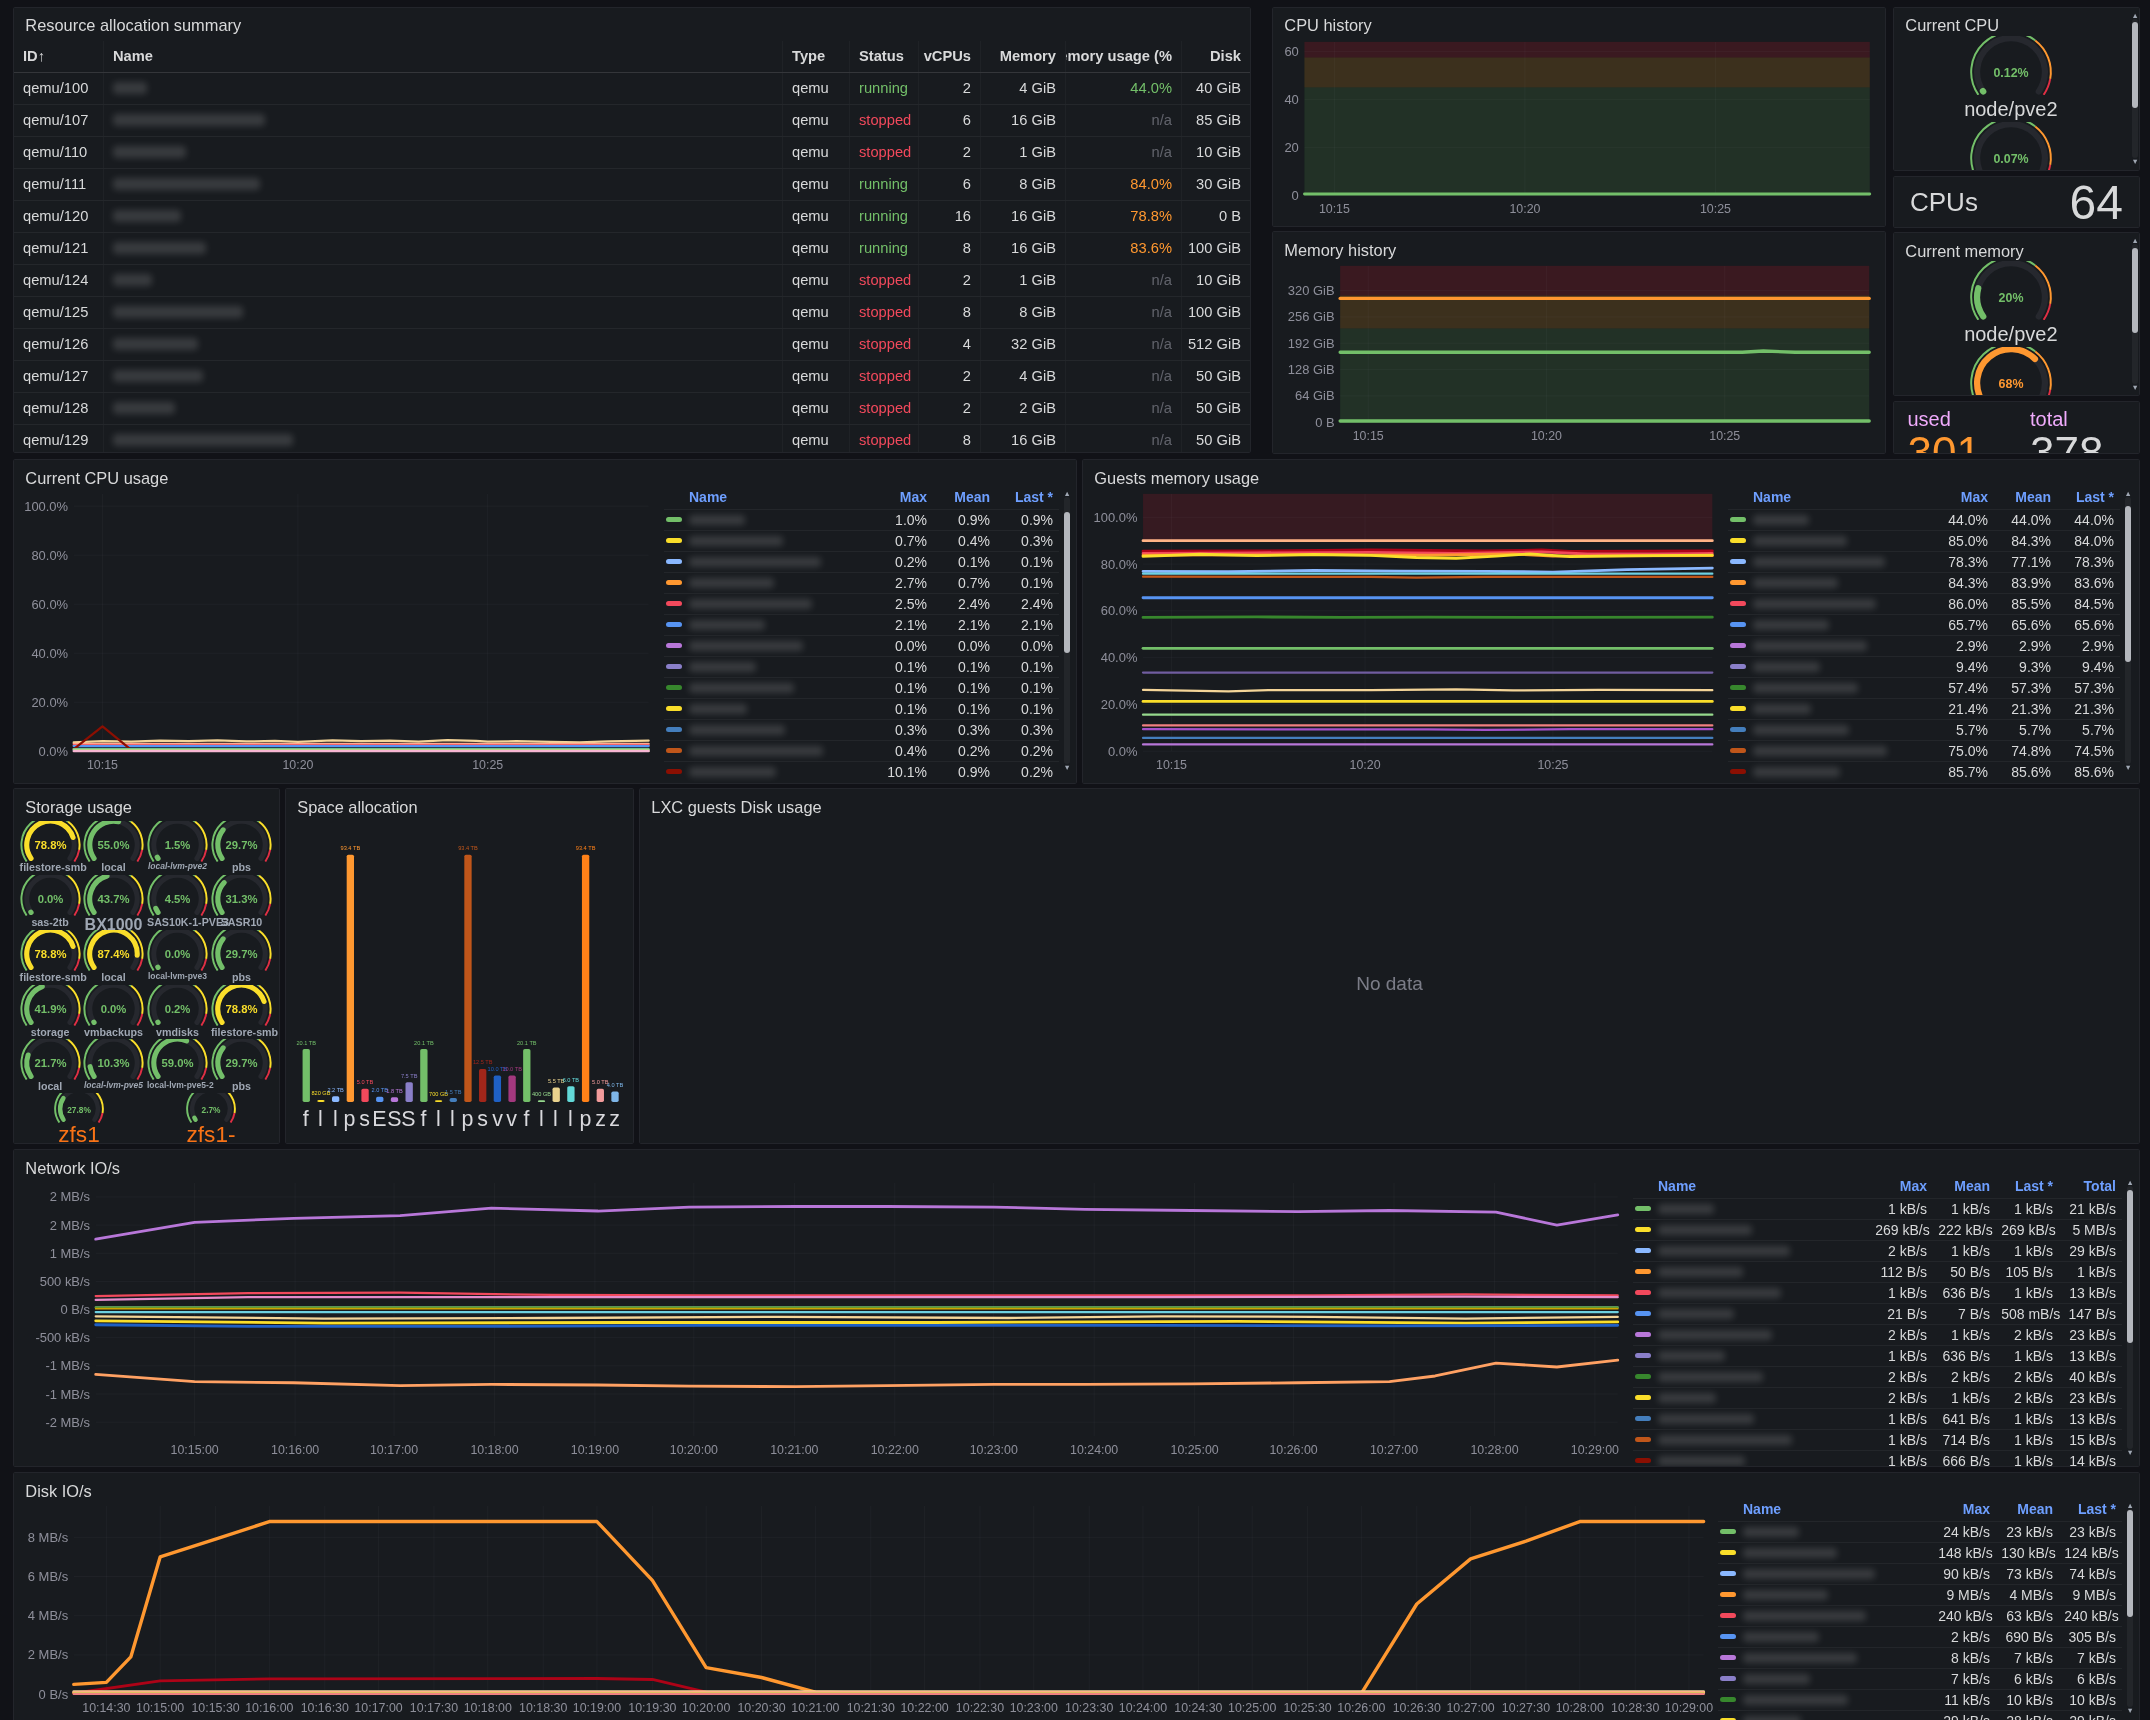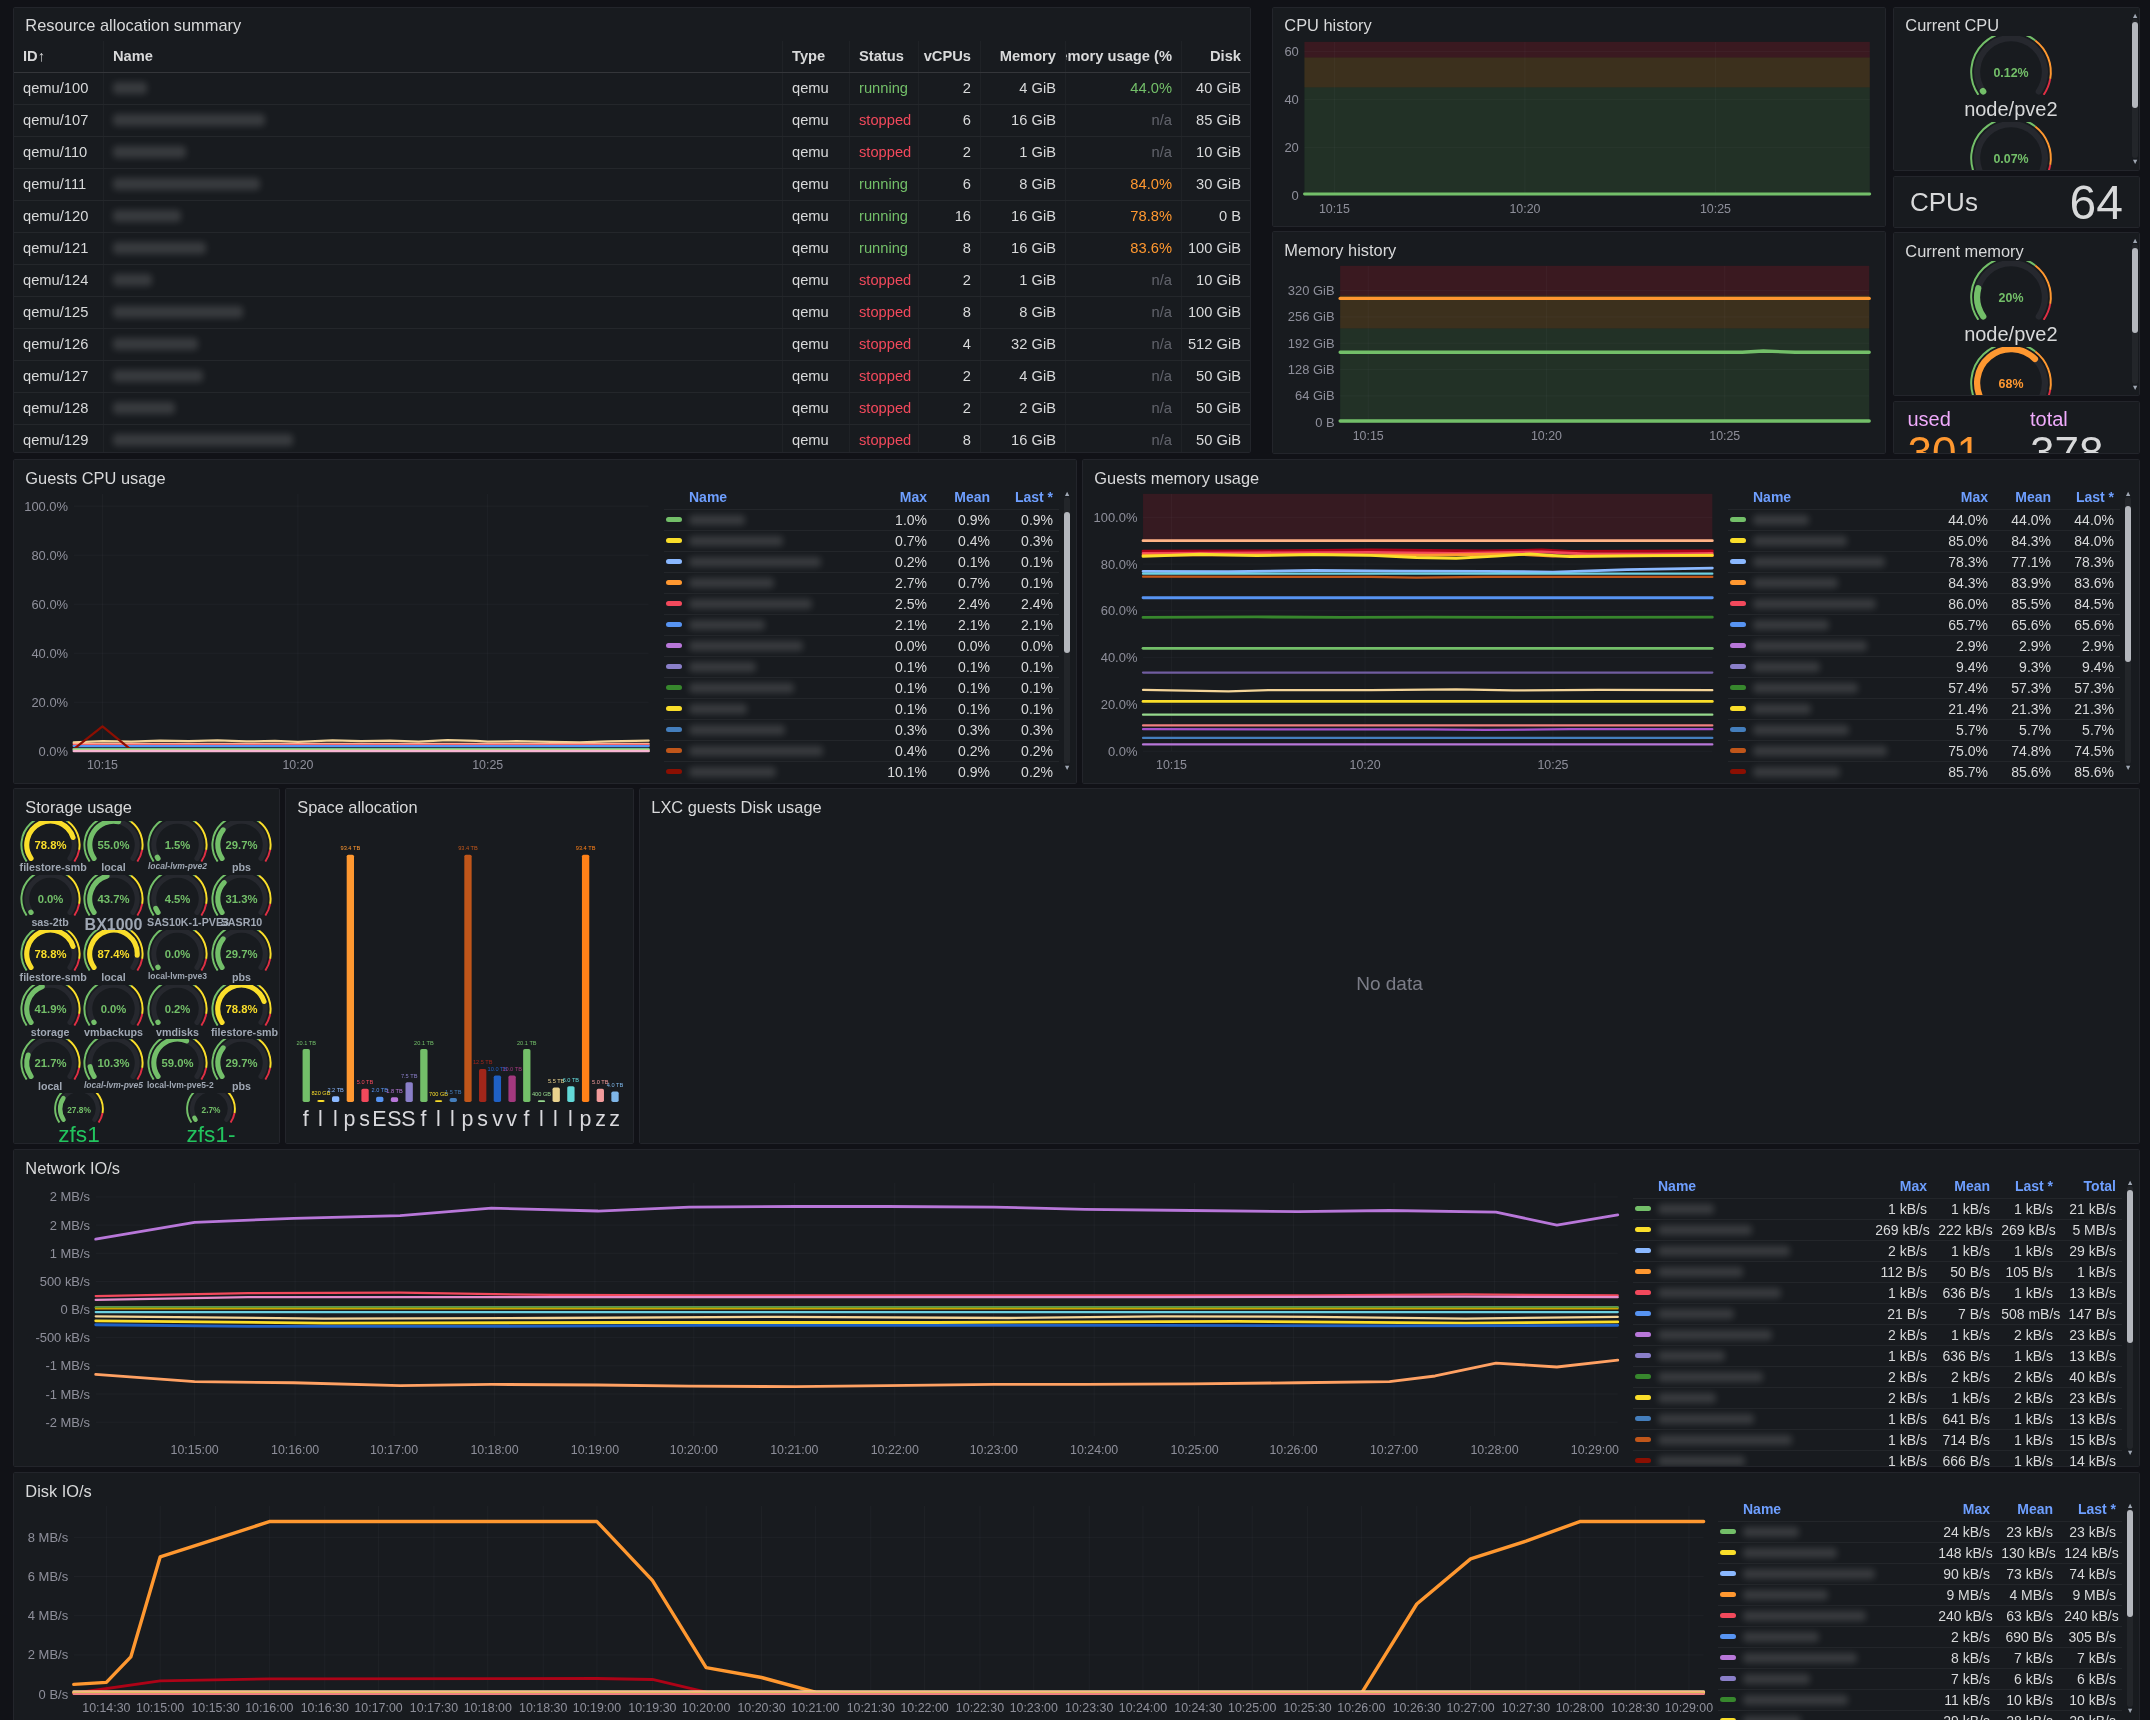--- a/index.html
+++ b/index.html
@@ -31,21 +31,21 @@
   .statrow{display:flex;align-items:center;justify-content:space-between;padding:0 16px;height:100%;}
   .statlbl{font-size:26px;color:#d8d9da;}
   .statval{font-size:48px;font-weight:500;color:#d8d9da;}
   .memstat{display:flex;height:100%;}
   .memcol{flex:1;padding:5.6px 13.5px 0 13.5px;}
   .memlbl{font-size:20px;color:#f0abfc;}
   .memnum{font-size:44px;font-weight:500;line-height:1.0;}
   
   .gcell{position:absolute;text-align:center;}
   .glabel{font-size:10.7px;font-weight:700;color:#9fa7b3;margin-top:-2.3px;white-space:nowrap;}
-  .gbig{font-size:22.6px;color:#22c55e;font-weight:400;margin-top:-3.4px;}
+  .gbig{font-size:22.6px;color:#f97316;font-weight:400;margin-top:-3.4px;}
   .nodelbl{font-size:20px;color:#d8d9da;text-align:center;}
   .nodata{position:absolute;left:0;right:0;top:52%;text-align:center;font-size:19px;color:rgba(204,204,220,0.55);}
   .xlet{position:absolute;font-size:21.4px;color:#d9d9dd;transform:translateX(-50%);}
 </style>
 </head>
 <body>
 
 <div class="stage">
 
   <section class="panel" style="left:13px;top:6.8px;width:1236px;height:444px;">
@@ -337,21 +337,21 @@
       </div>
       <div class="memcol">
         <div class="memlbl">total</div>
         <div><span class="memnum">378</span>
         </div>
       </div>
     </div>
   </section>
 
   <section class="panel" style="left:13px;top:459px;width:1062px;height:323px;">
-    <div class="ptitle">Guests CPU usage</div>
+    <div class="ptitle">Current CPU usage</div>
     <div class="chart" style="left:6.8px;top:26px;width:637px;height:290px;"><svg width="637" height="290" viewBox="0 0 1130 515">
           <line x1="93" x2="1114" y1="471" y2="471" stroke="rgba(204,204,220,0.07)" stroke-width="1"></line>
           <text x="83" y="479" text-anchor="end" font-size="23" fill="rgba(204,204,220,0.65)">0.0%</text>
           <line x1="93" x2="1114" y1="383.95238095238096" y2="383.95238095238096" stroke="rgba(204,204,220,0.07)" stroke-width="1"></line>
           <text x="83" y="391.95238095238096" text-anchor="end" font-size="23" fill="rgba(204,204,220,0.65)">20.0%</text>
           <line x1="93" x2="1114" y1="296.9047619047619" y2="296.9047619047619" stroke="rgba(204,204,220,0.07)" stroke-width="1"></line>
           <text x="83" y="304.9047619047619" text-anchor="end" font-size="23" fill="rgba(204,204,220,0.65)">40.0%</text>
           <line x1="93" x2="1114" y1="209.85714285714286" y2="209.85714285714286" stroke="rgba(204,204,220,0.07)" stroke-width="1"></line>
           <text x="83" y="217.85714285714286" text-anchor="end" font-size="23" fill="rgba(204,204,220,0.65)">60.0%</text>
           <line x1="93" x2="1114" y1="122.80952380952382" y2="122.80952380952382" stroke="rgba(204,204,220,0.07)" stroke-width="1"></line>

